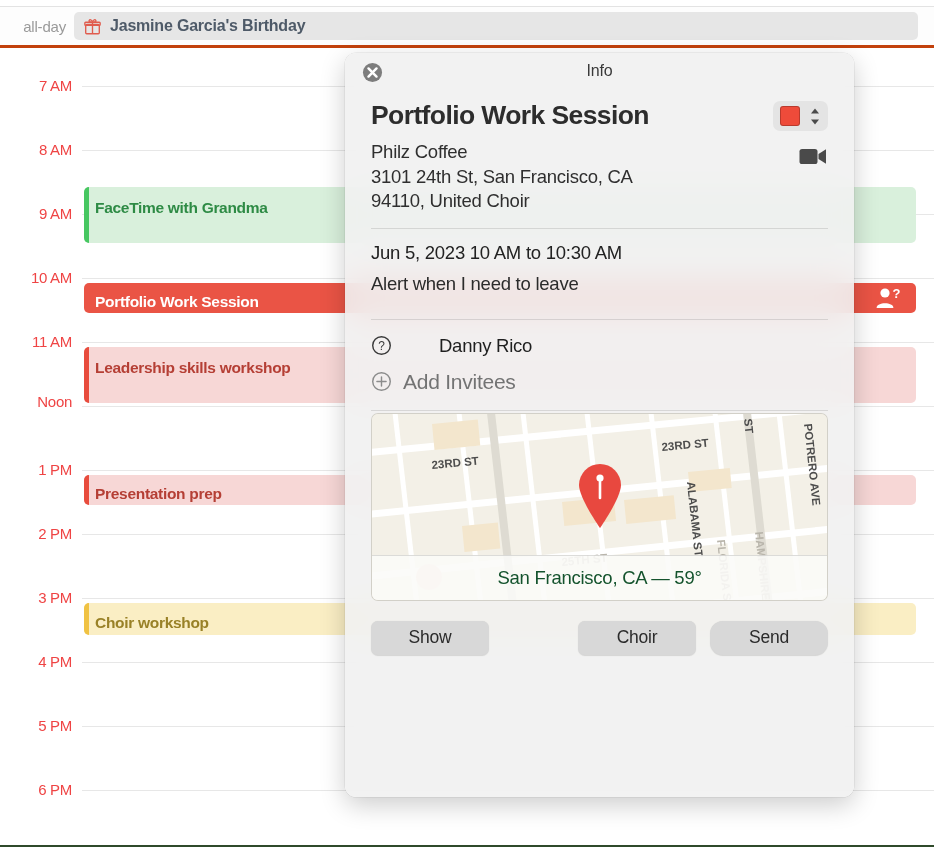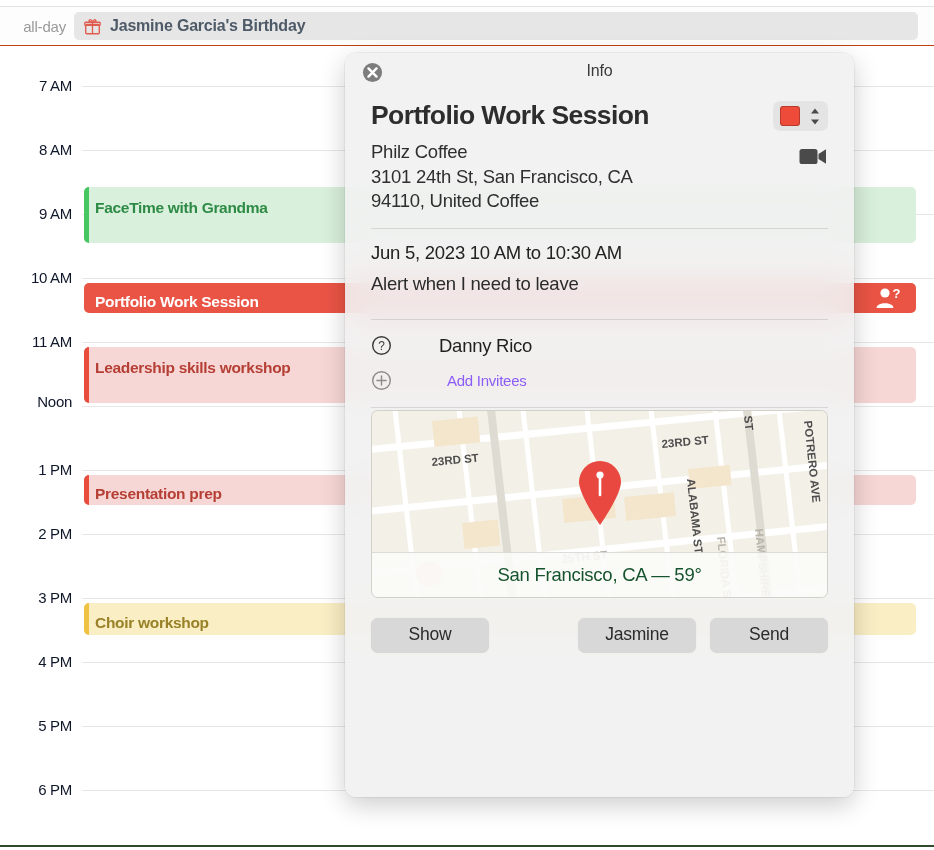--- a/index.html
+++ b/index.html
@@ -8,42 +8,42 @@
     background:#ffffff;
     font-family:"Liberation Sans","DejaVu Sans",sans-serif;
     -webkit-font-smoothing:antialiased;
   }
 
   
   #calendar{position:absolute;inset:0;background:#fff;}
 
   .allday-row{
     position:absolute;left:0;top:6px;width:934px;height:38px;
-    background:#fdfdfd;border-top:1px solid #e3e3e3;border-bottom:1px solid #c2410c;
+    background:#fdfdfd;border-top:1px solid #e3e3e3;border-bottom:3px solid #c2410c;
     display:flex;align-items:center;
   }
   .allday-label{
     width:74px;text-align:right;padding-right:8px;box-sizing:border-box;
     font-size:15px;color:#9a9a9a;letter-spacing:-.2px;
   }
   .allday-chip{
     flex:1;margin-right:16px;height:28px;border-radius:5px;
     background:#e6e6e6;display:flex;align-items:center;gap:9px;padding-left:10px;
     box-sizing:border-box;
   }
   .gift-icon{width:17px;height:17px;flex:0 0 auto;display:block;}
   .allday-title{font-size:16px;font-weight:bold;color:#4e5a68;letter-spacing:-.2px;}
 
   .grid{position:absolute;left:0;top:45px;width:934px;height:800px;}
   .hour-line{
     position:absolute;left:82px;right:0;height:1px;background:#e7e7e7;
   }
   .hour-label{
     position:absolute;left:0;width:72px;text-align:right;
-    font-size:15px;color:#0f172a;letter-spacing:-.3px;
+    font-size:15px;color:#ef4444;letter-spacing:-.3px;
   }
 
   .event{
     position:absolute;left:84px;width:832px;border-radius:5px;
     box-sizing:border-box;overflow:hidden;
     display:flex;align-items:flex-start;
   }
   .event .bar{position:absolute;left:0;top:0;bottom:0;width:5px;border-radius:3px 0 0 3px;}
   .event .etitle{
     padding:4px 0 0 11px;font-size:15.5px;font-weight:bold;letter-spacing:-.3px;
@@ -114,21 +114,21 @@
   .divider.tight{margin-top:12px;}
 
   .sect{padding:13px 0 12px;}
   .line-date{font-size:18.5px;color:#222;letter-spacing:-.25px;}
   .line-alert{font-size:18.5px;color:#2b2b2b;margin-top:9px;letter-spacing:-.25px;}
 
   .inv-row{display:flex;align-items:center;gap:11px;margin-top:2px;}
   .inv-row + .inv-row{margin-top:13px;}
   .inv-icon{width:21px;height:21px;flex:0 0 auto;}
   .inv-name{font-size:18.5px;color:#1f1f1f;letter-spacing:-.25px;margin-left:36px;}
-  .inv-add{font-size:15px;color:#8b5cf6;letter-spacing:-.25px;margin-left:44px;}
+  .inv-add{font-size:21px;color:#737373;letter-spacing:-.25px;}
 
   .notes{font-size:18.5px;color:#a0a0a0;padding:14px 0 10px;letter-spacing:-.25px;}
 
   .map-card{
     height:186px;border-radius:7px;overflow:hidden;position:relative;
     border:1px solid rgba(0,0,0,.13);background:#f2efe6;margin-top:2px;cursor:pointer;
   }
   .map-strip{
     position:absolute;left:0;right:0;bottom:0;height:44px;
     background:rgba(250,250,248,.88);border-top:1px solid rgba(0,0,0,.12);
@@ -139,21 +139,21 @@
 
   .btn-row{display:flex;align-items:center;margin-top:20px;}
   .btn{
     background:#d8d8d8;border:none;border-radius:7px;height:34px;
     font-family:"Liberation Sans","DejaVu Sans",sans-serif;
     font-size:17.5px;color:#2b2b2b;letter-spacing:-.25px;cursor:pointer;
     box-shadow:0 .5px 1px rgba(0,0,0,.13);
   }
   .btn-show{width:118px;}
   .btn-revert{width:118px;margin-left:auto;}
-  .btn-send{width:118px;margin-left:14px;}
+  .btn-send{width:118px;margin-left:14px;border-radius:13px;}
 </style>
 </head>
 <body>
 
 <div id="calendar">
 
   <div class="allday-row">
     <div class="allday-label">all-day</div>
     <div class="allday-chip">
       <svg class="gift-icon" viewBox="0 0 20 20">
@@ -247,21 +247,21 @@
           <path d="M6 1.5 L10 6.5 L2 6.5 Z" fill="#4a4a4a"></path>
           <path d="M6 17.5 L10 12.5 L2 12.5 Z" fill="#4a4a4a"></path>
         </svg>
       </div>
     </div>
 
     <div class="row-loc">
       <div class="loc-text">
         <div>Philz Coffee</div>
         <div>3101 24th St, San Francisco, CA</div>
-        <div>94110, United Coffee</div>
+        <div>94110, United Choir</div>
       </div>
       <svg class="video-icon" viewBox="0 0 29 21">
         <rect x="0.5" y="3" width="18" height="15" rx="2.6" fill="#4a4a4a"></rect>
         <path d="M19.5 8 L27 3.2 L27 17.8 L19.5 13 Z" fill="#4a4a4a"></path>
       </svg>
     </div>
 
     <div class="divider"></div>
 
     <div class="sect">
@@ -337,18 +337,18 @@
         <circle cx="27" cy="18" r="3.6" fill="#fff"></circle>
         <line x1="27" y1="18" x2="27" y2="38" stroke="#fff" stroke-width="2.6" stroke-linecap="round"></line>
       </svg>
       <div class="map-strip">
         <span class="map-strip-text">San Francisco, CA — 59°</span>
       </div>
     </div>
 
     <div class="btn-row">
       <button class="btn btn-show">Show</button>
-      <button class="btn btn-revert">Jasmine</button>
+      <button class="btn btn-revert">Choir</button>
       <button class="btn btn-send">Send</button>
     </div>
 
   </div>
 </div>
 
 </body></html>

